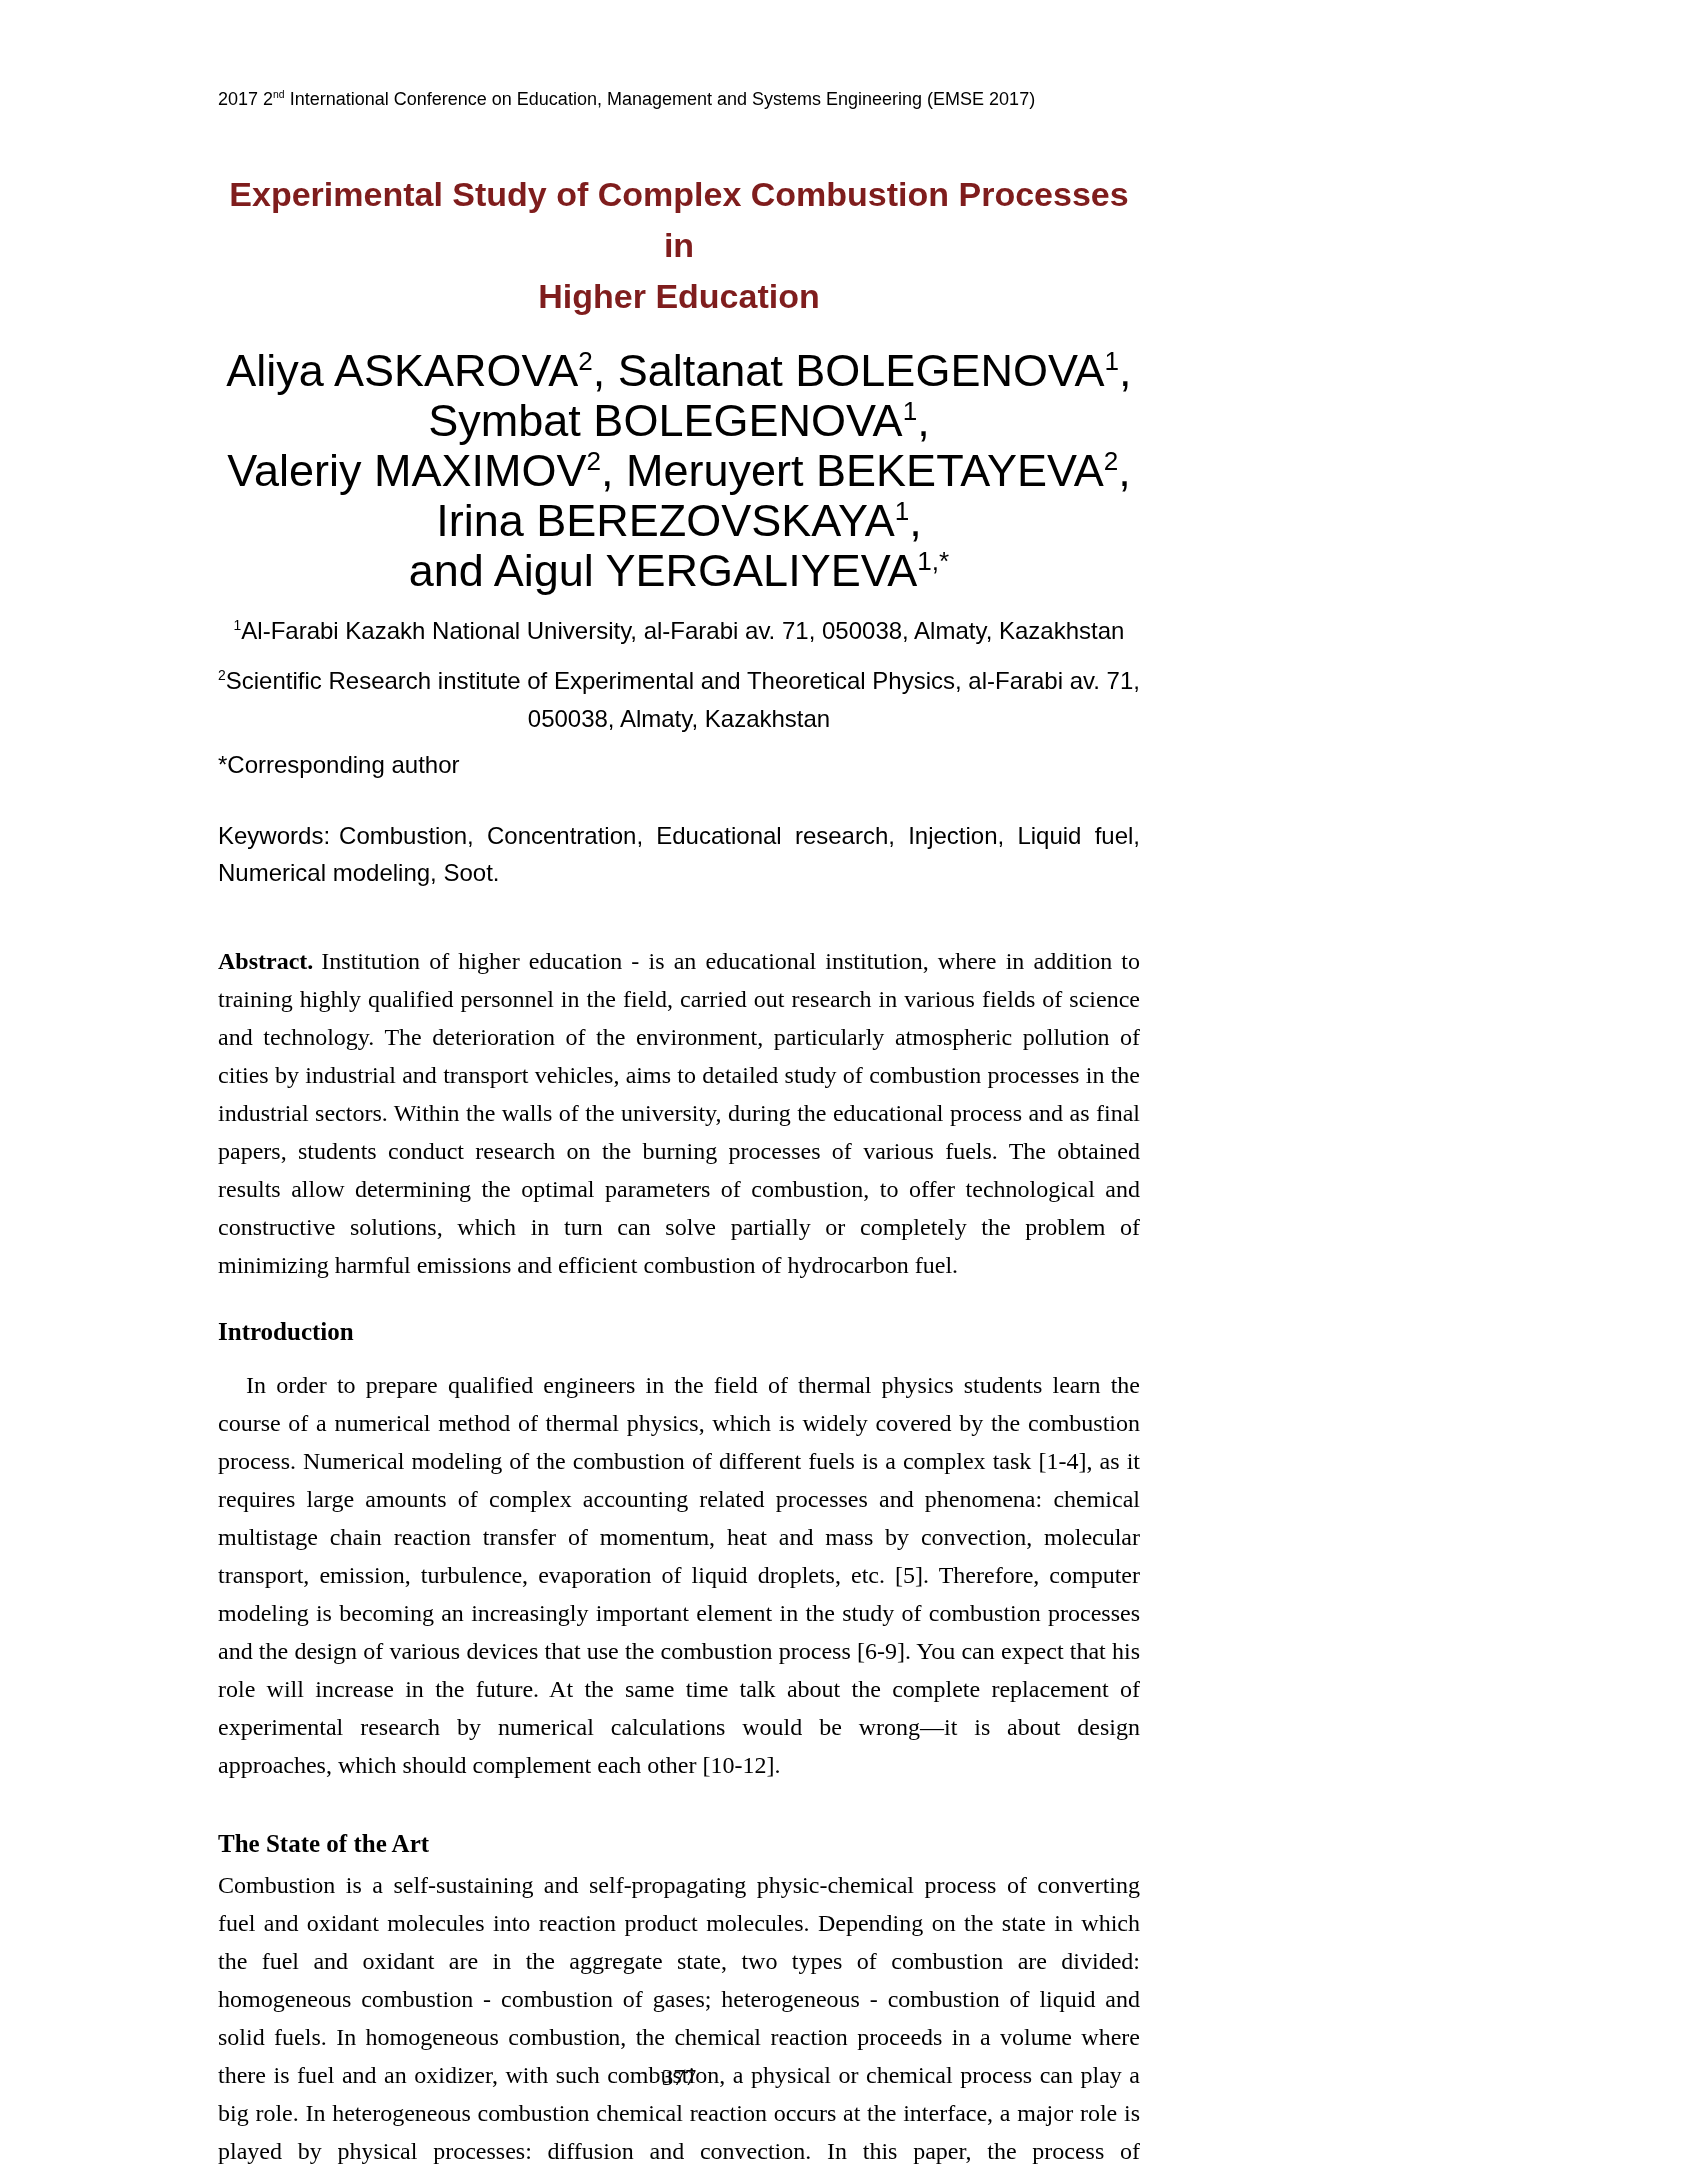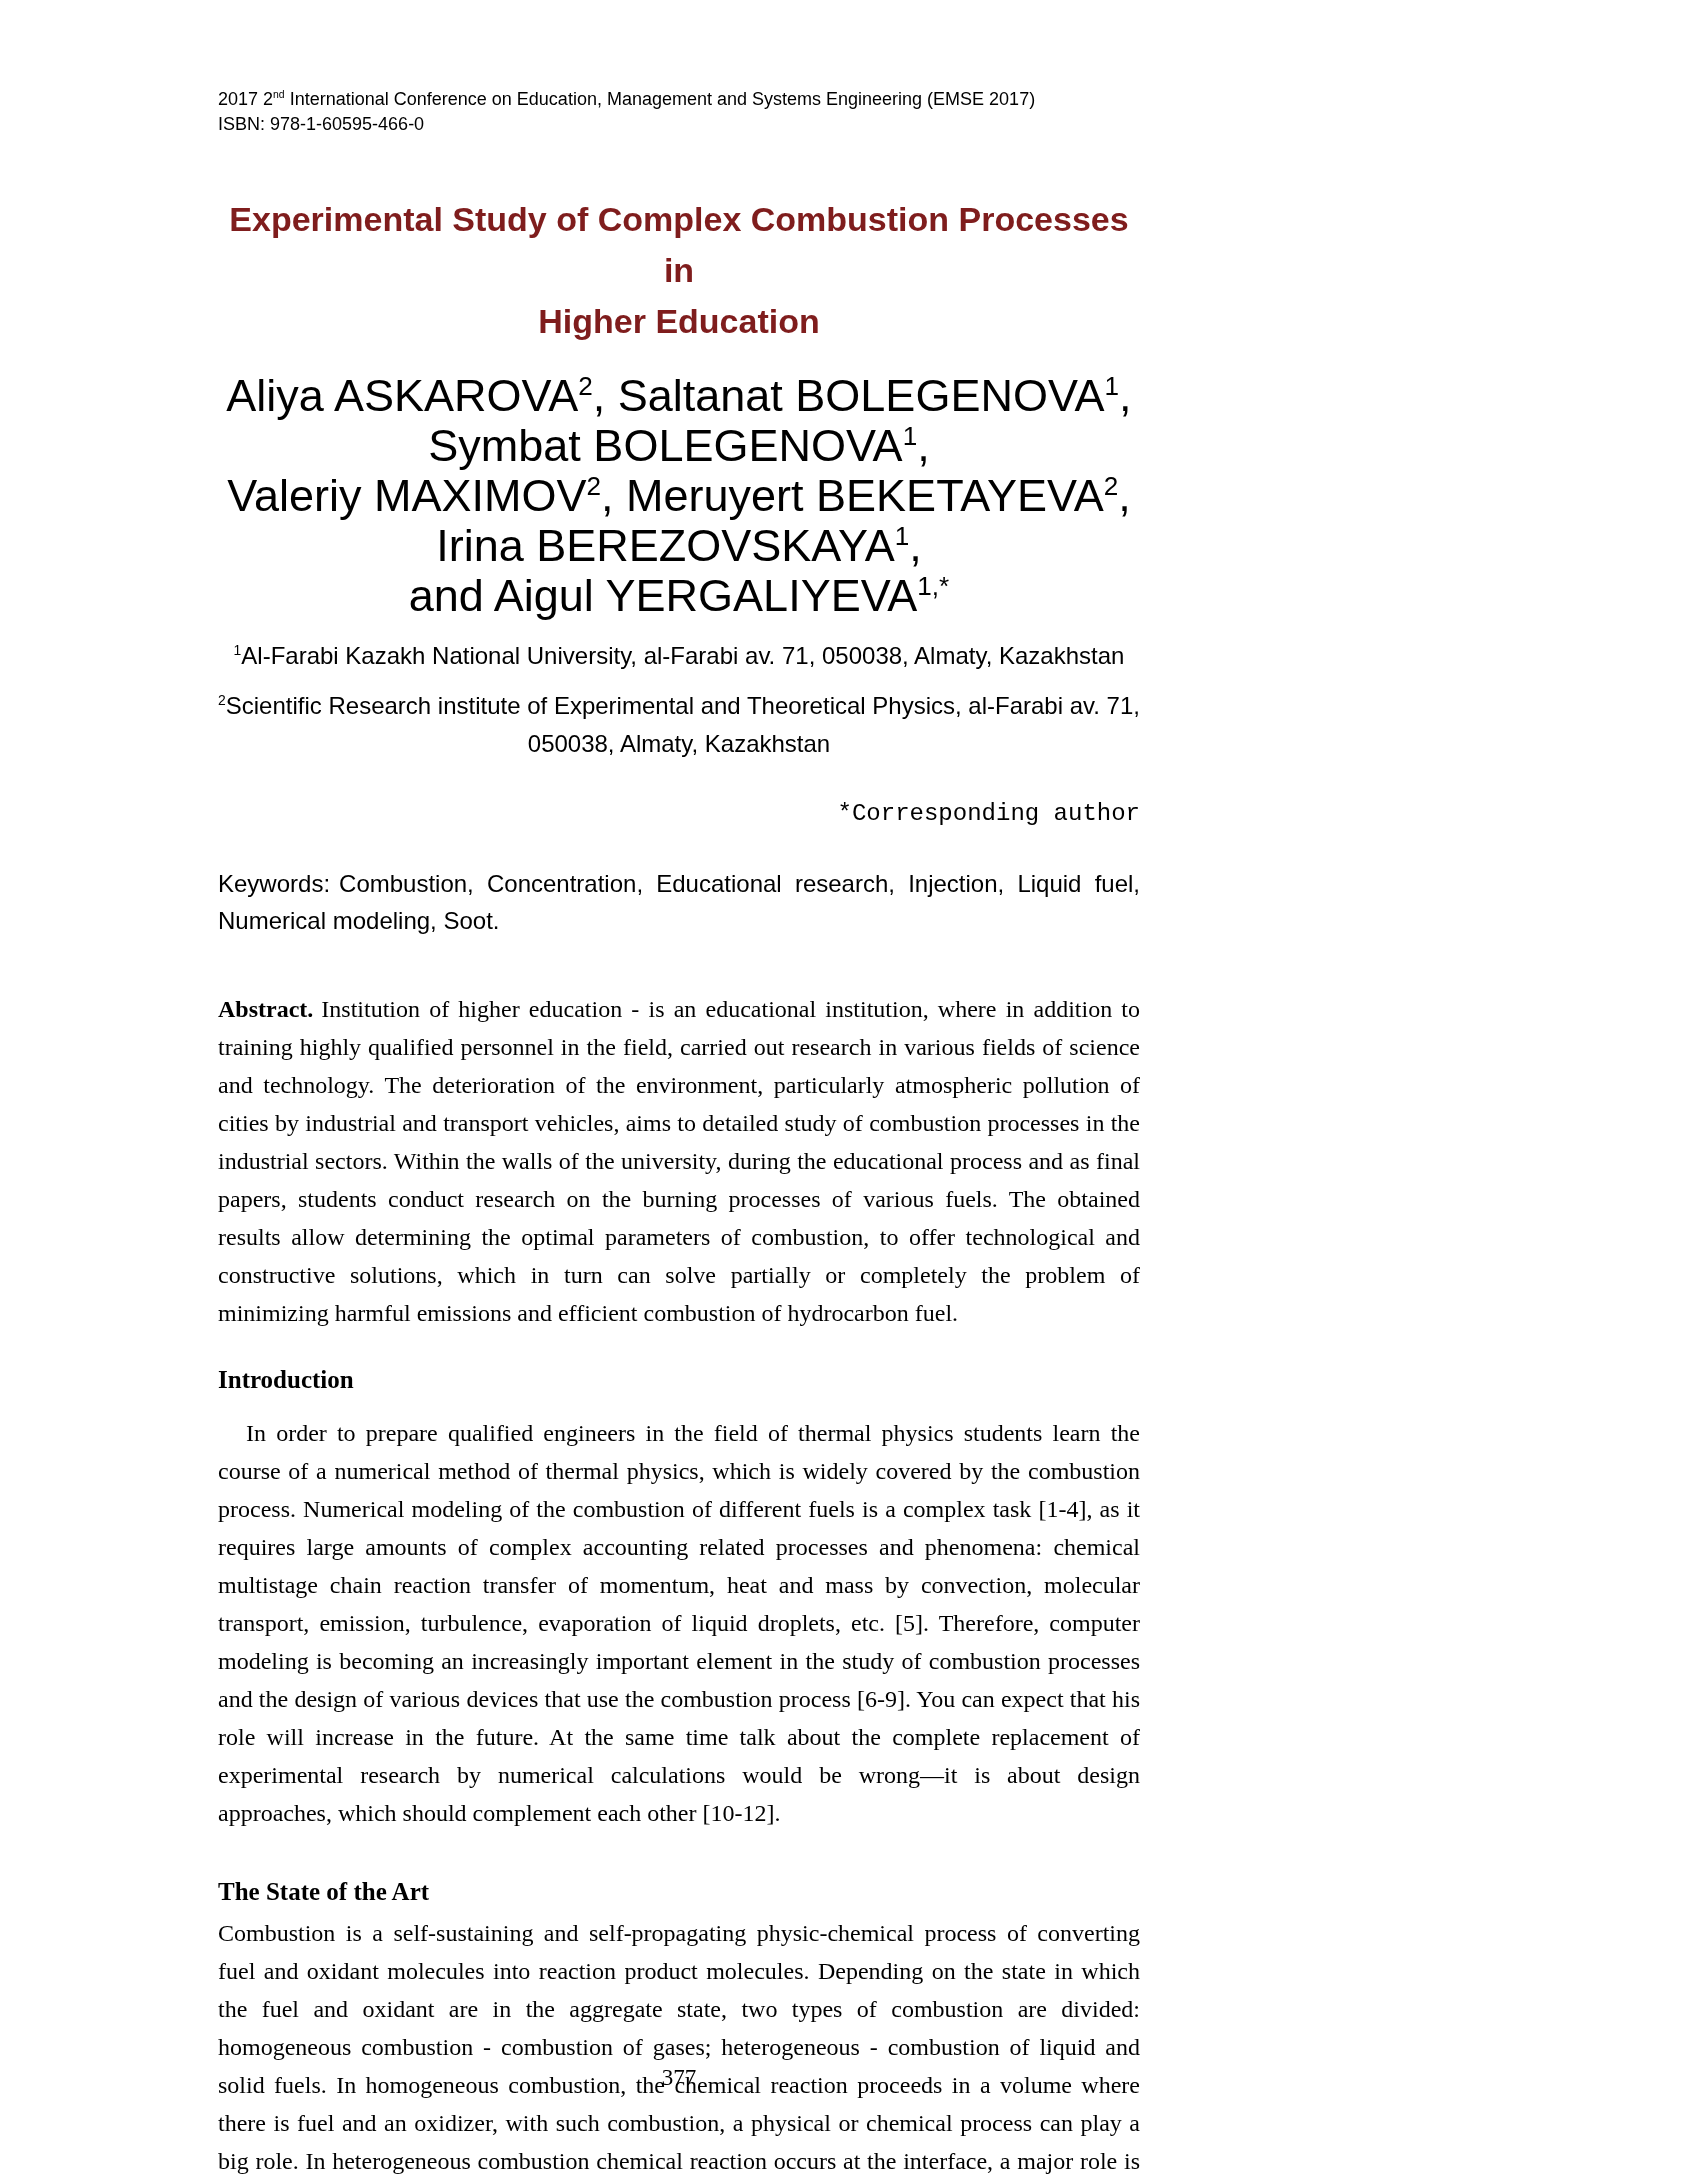--- a/index.html
+++ b/index.html
@@ -35,24 +35,24 @@
   }
   .affil {
     font-family: "Liberation Sans", "DejaVu Sans", sans-serif;
     font-size: 24px;
     line-height: 38px;
     text-align: center;
   }
   .affil1 { margin-top: 16px; }
   .affil2 { margin-top: 12px; }
   .corresponding {
-    font-family: Liberation Mono, monospace;
+    font-family: Liberation Sans, sans-serif;
     font-size: 24px;
-    text-align: right;
-    margin-top: 37px;
+    text-align: left;
+    margin-top: 13px;
   }
   .keywords {
     font-family: "Liberation Sans", "DejaVu Sans", sans-serif;
     font-size: 24px;
     line-height: 37px;
     text-align: justify;
     margin: 38px 0 0 0;
   }
   .kw-label { font-weight: normal; margin-right: 9px; }
   .abstract {
@@ -90,21 +90,20 @@
     font-size: 23px;
   }
 </style>
 </head>
 <body>
 
 <div class="page">
 
   <div class="header">
     <div><span>2017 2</span><sup>nd</sup><span> International Conference on Education, Management and Systems Engineering (EMSE 2017)</span></div>
-    <div>ISBN: 978-1-60595-466-0</div>
   </div>
 
   <h1 class="title" style="color: #7f1d1d;">
     <span>Experimental Study of Complex Combustion Processes in</span><br>
     <span>Higher Education</span>
   </h1>
 
   <div class="authors">
     <div><span>Aliya ASKAROVA</span><sup>2</sup><span>, Saltanat BOLEGENOVA</span><sup>1</sup><span>, Symbat BOLEGENOVA</span><sup>1</sup><span>,</span></div>
     <div><span>Valeriy MAXIMOV</span><sup>2</sup><span>, Meruyert BEKETAYEVA</span><sup>2</sup><span>, Irina BEREZOVSKAYA</span><sup>1</sup><span>,</span></div>

